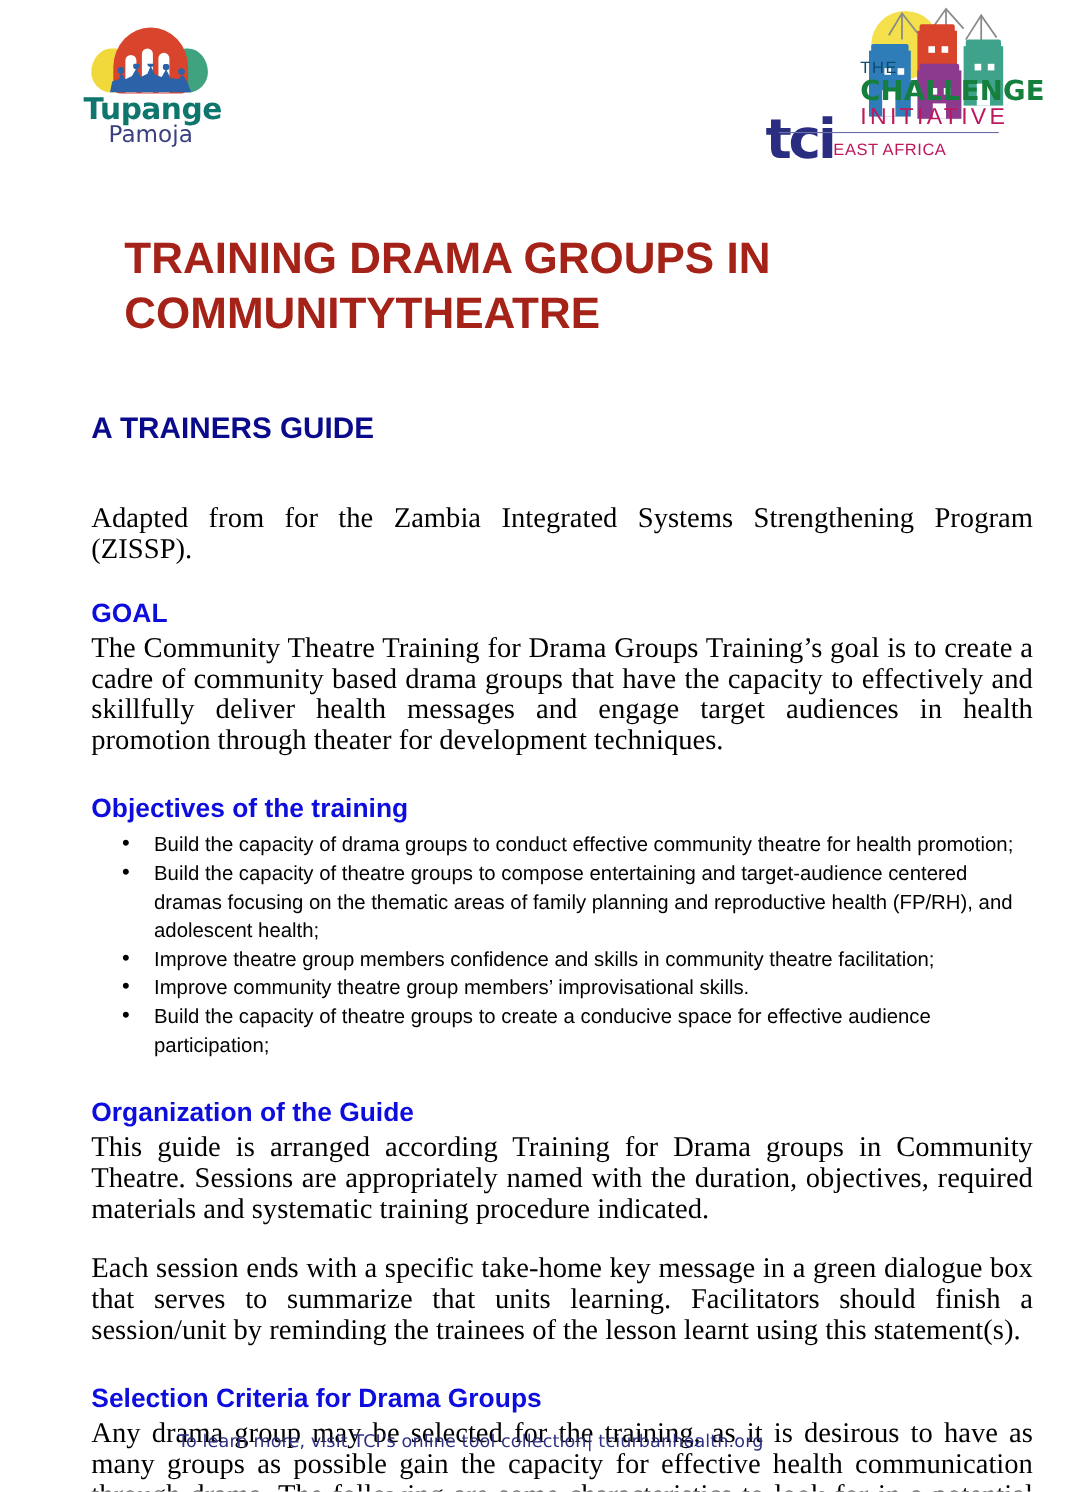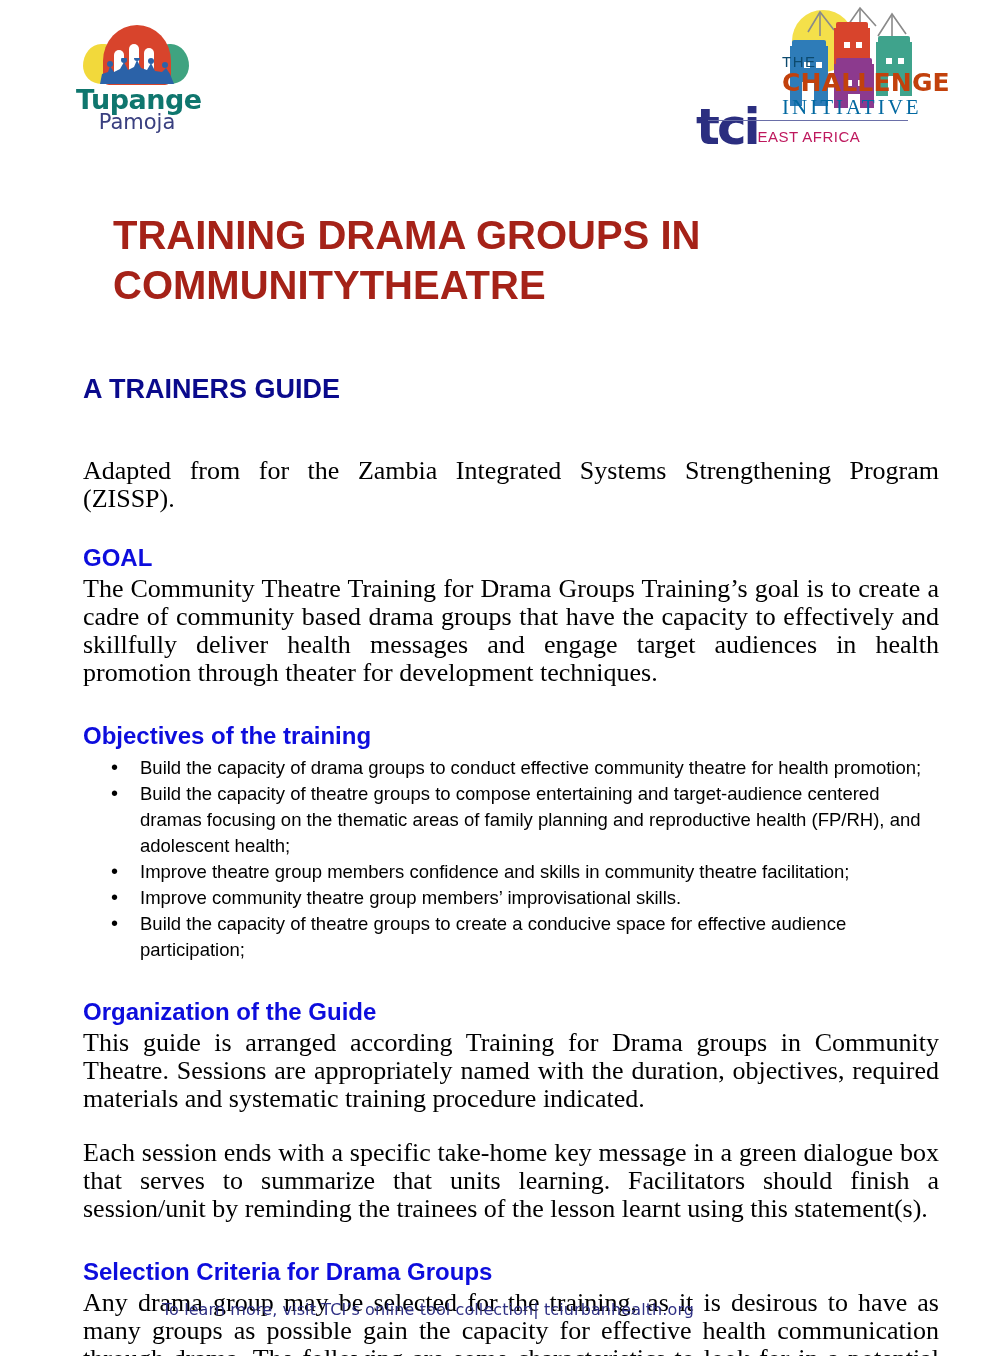--- a/index.html
+++ b/index.html
@@ -139,28 +139,28 @@
     font-size: 15px;
     letter-spacing: 1.5px;
     color: #0c4a6e;
     line-height: 16px;
   }
   .tci-challenge {
     font-family: "DejaVu Sans", sans-serif;
     font-weight: bold;
     font-size: 25px;
     letter-spacing: 0.2px;
-    color: #c2410c;
+    color: #15803d;
     line-height: 26px;
   }
   .tci-initiative {
-    font-family: Liberation Serif, serif;
+    font-family: Liberation Sans, sans-serif;
     font-size: 21px;
     letter-spacing: 3px;
-    color: #0369a1;
+    color: #be185d;
     line-height: 22px;
   }
   .tci-rule {
     position: absolute;
     left: 14px; top: 116px;
     width: 200px;
     height: 1px;
     background: #6A6FA8;
   }
   .tci-region {

